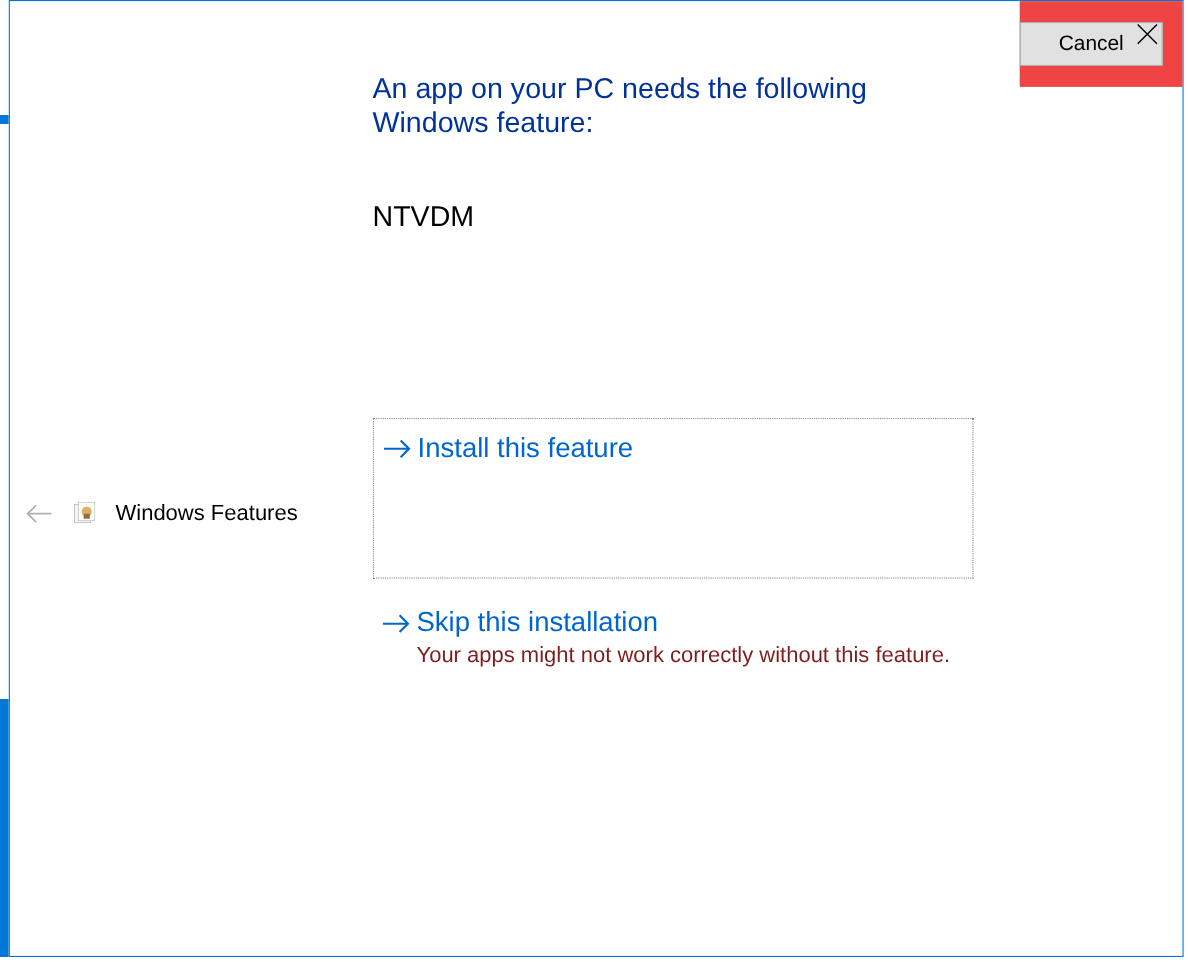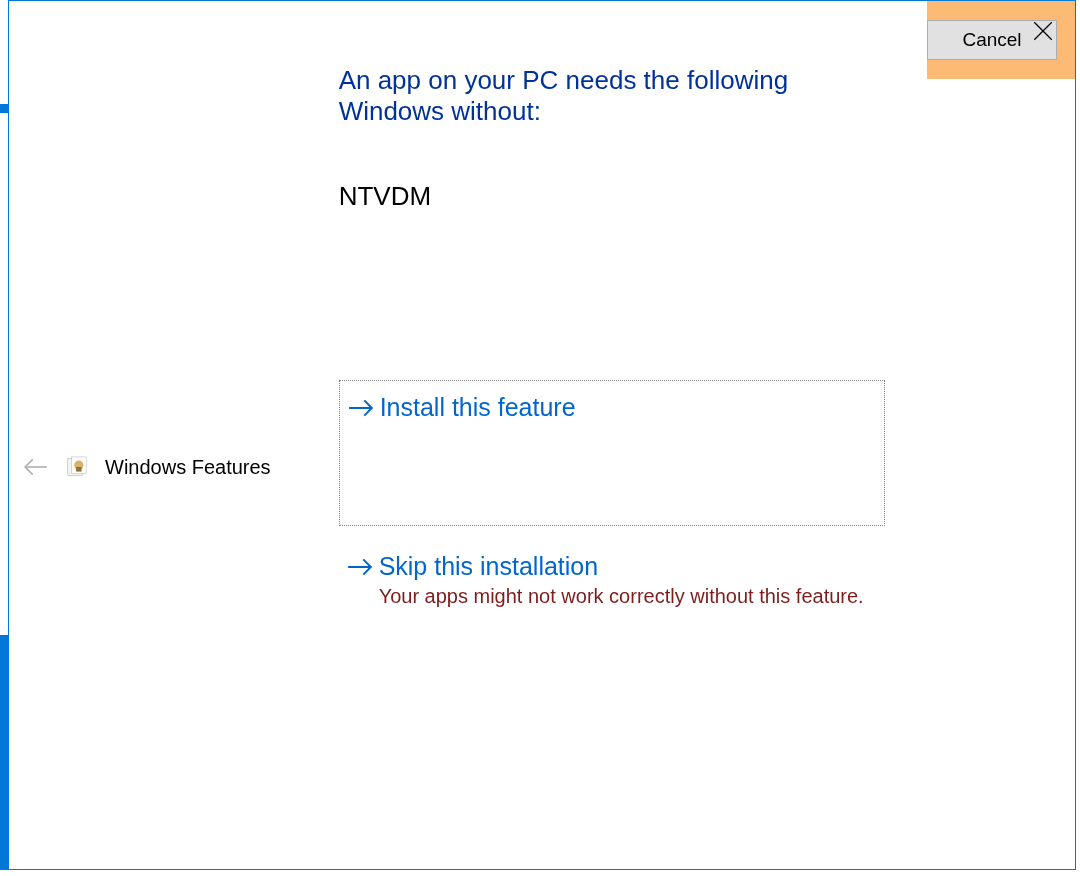--- a/index.html
+++ b/index.html
@@ -126,21 +126,21 @@
       color: #0066cc;
       font-weight: 400;
     }
     .option-subtitle {
       font-size: 20px;
       color: #7f1d1d;
       margin-left: 32px;
       margin-top: 4px;
     }
     .footer-bar {
-      background: #fdba74;
+      background: #ef4444;
       height: 78px;
       display: flex;
       align-items: center;
       justify-content: flex-end;
       padding-right: 18px;
     }
     .cancel-btn {
       width: 130px;
       height: 40px;
       background: #e1e1e1;
@@ -187,21 +187,21 @@
         <rect x="2" y="3" width="16" height="18" fill="#f5f5f0" stroke="#999" stroke-width="0.5"></rect>
         <rect x="6" y="1" width="16" height="18" fill="#fdfdf8" stroke="#aaa" stroke-width="0.5"></rect>
         <circle cx="14" cy="10" r="5" fill="#d4a24a" opacity="0.85"></circle>
         <rect x="11" y="12" width="6" height="5" fill="#8b6f3e"></rect>
       </svg>
     </div>
     <div class="title-text">Windows Features</div>
   </div>
 
   <div class="content-area">
-    <div class="main-heading">An app on your PC needs the following Windows without:</div>
+    <div class="main-heading">An app on your PC needs the following Windows feature:</div>
     <div class="feature-name">NTVDM</div>
 
     <div class="option-box">
       <div class="option-title-row">
         <span class="option-arrow">
           <svg viewBox="0 0 24 16" fill="none" stroke="currentColor" stroke-width="1.8">
             <line x1="1" y1="8" x2="22" y2="8"></line>
             <polyline points="15,1 22,8 15,15"></polyline>
           </svg>
         </span>

